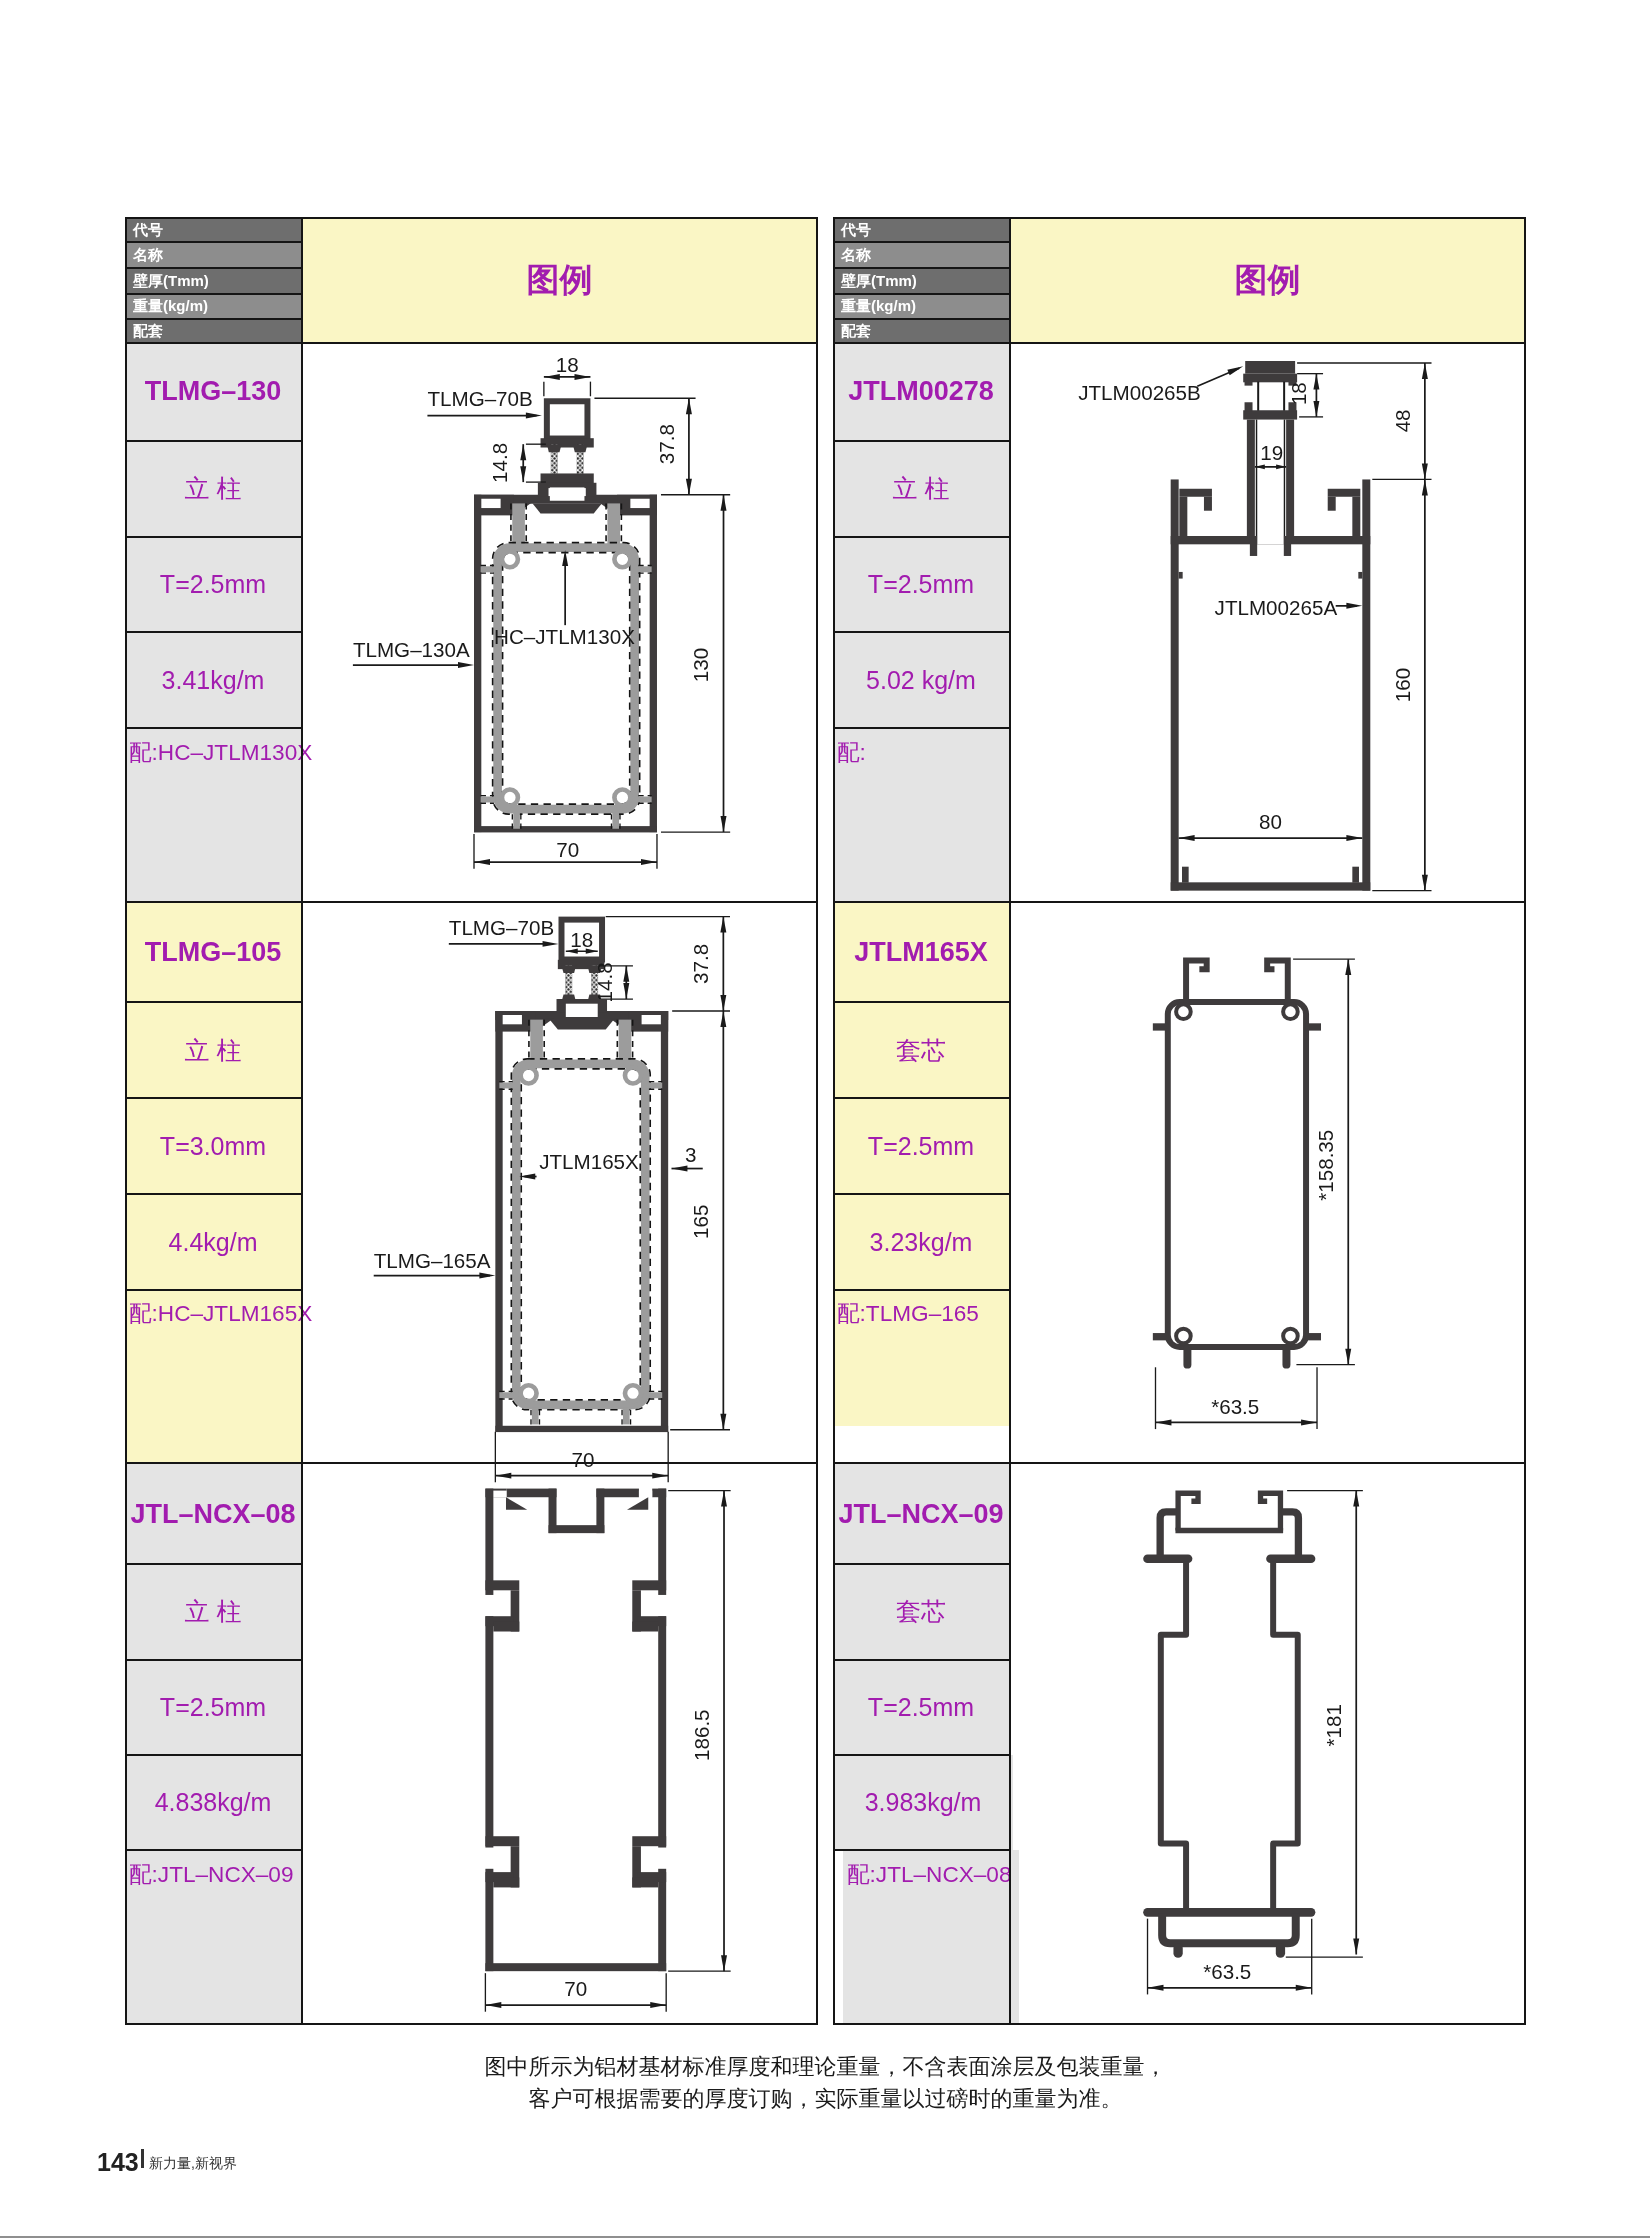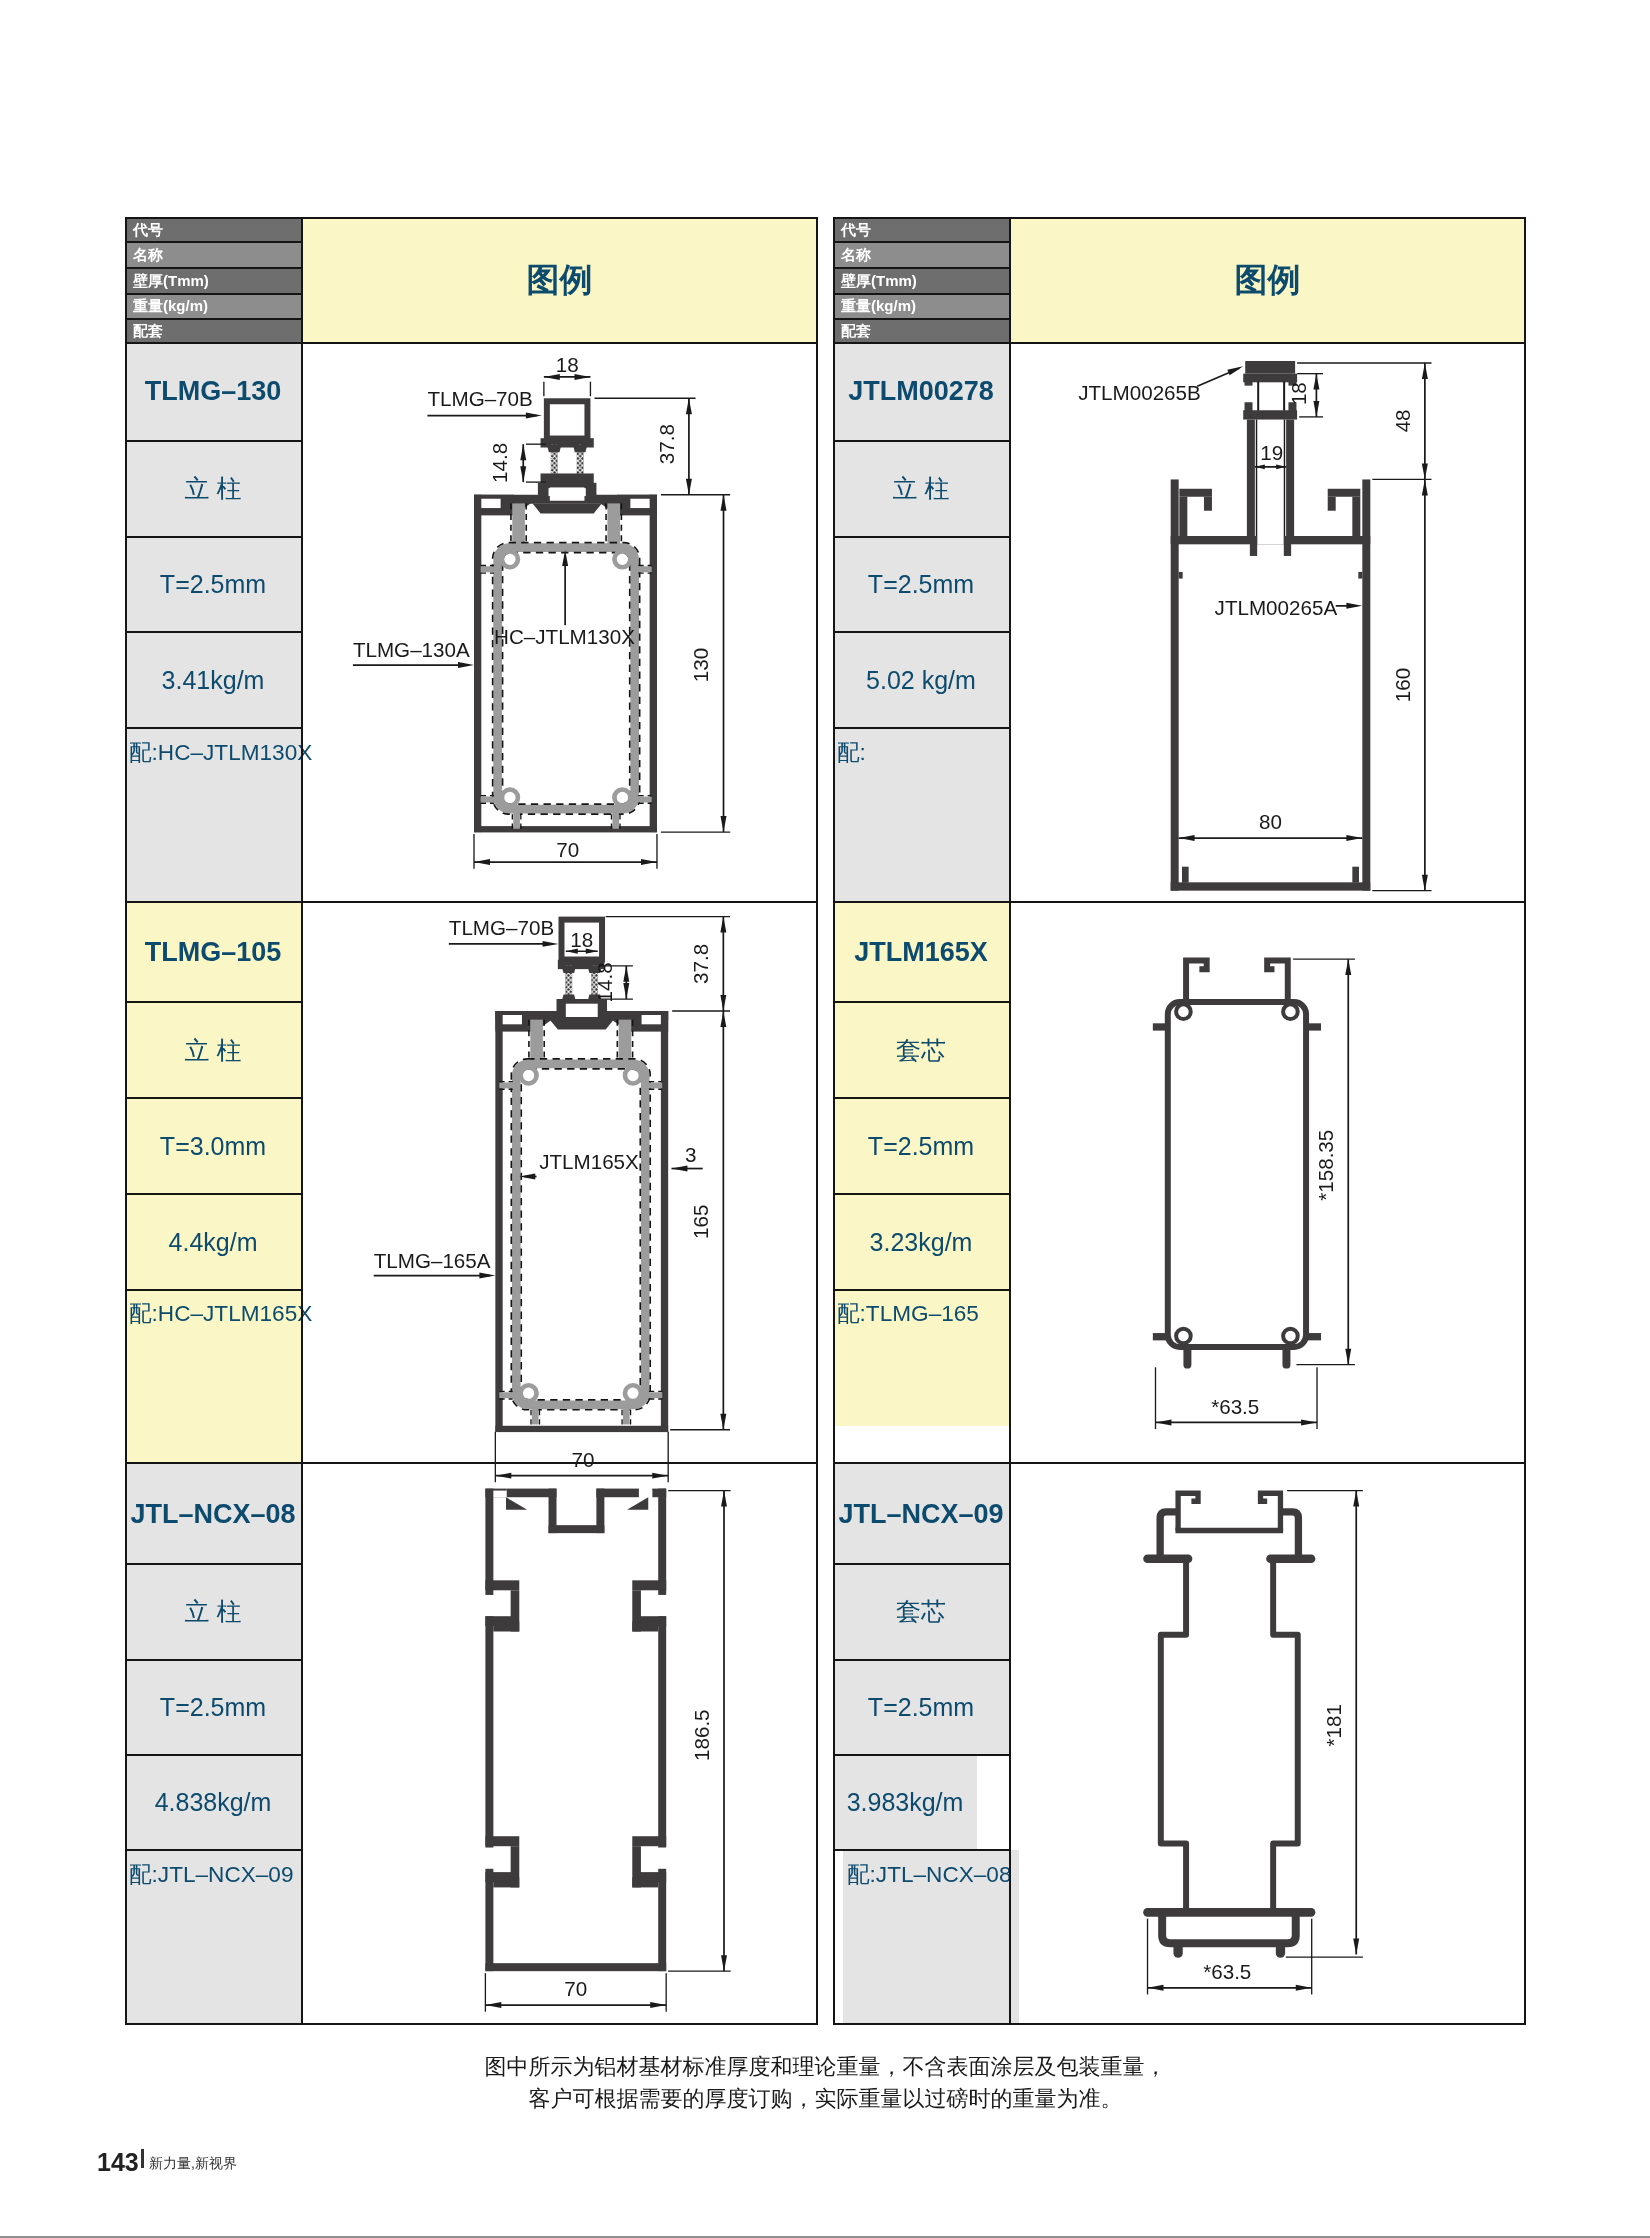--- a/index.html
+++ b/index.html
@@ -1,20 +1,20 @@
 <!DOCTYPE html>
 <html style="font-size:10.6px"><head>
 <meta charset="utf-8">
 <style>
 html,body{margin:0;padding:0;}
 body{width:1651px;height:2239px;position:relative;background:#ffffff;font-family:"Liberation Sans",sans-serif;overflow:hidden;}
 .abs{position:absolute;}
 .cell{position:absolute;box-sizing:border-box;}
 .hdr{color:#fff;font-weight:bold;font-size:15px;display:flex;align-items:center;padding-left:8px;}
-.lbl{display:flex;align-items:center;justify-content:center;text-align:center;color:#0c4a6e;}
+.lbl{display:flex;align-items:center;justify-content:center;text-align:center;color:#a21caf;}
 .code{font-weight:bold;font-size:27px;}
 .nm{font-size:25px;}
 .pei{font-size:22.6px;justify-content:flex-start;align-items:flex-start;padding:9.3px 0 0 4px;white-space:nowrap;}
 .gl{position:absolute;background:#151515;}
 svg{overflow:visible;}
 svg text{font-family:"Liberation Sans",sans-serif;fill:#1a1a1a;}
 </style>
 </head>
 <body>
 
@@ -97,21 +97,21 @@
 <div class="cell lbl nm" style="left:833px;top:1194px;width:176px;height:96px;background:#faf6c5;">3.23kg/m</div>
 
 <div class="cell lbl pei" style="left:833px;top:1289px;width:176px;height:137px;background:#faf6c5;">配:TLMG–165</div>
 
 <div class="cell lbl code" style="left:833px;top:1464px;width:176px;height:100px;background:#e4e4e4;">JTL–NCX–09</div>
 
 <div class="cell lbl nm" style="left:833px;top:1563px;width:176px;height:96px;background:#e4e4e4;">套芯</div>
 
 <div class="cell lbl nm" style="left:833px;top:1659px;width:176px;height:96px;background:#e4e4e4;">T=2.5mm</div>
 
-<div class="cell lbl nm" style="left:833px;top:1755px;width:144px;height:95px;background:#e4e4e4;">3.983kg/m</div>
+<div class="cell lbl nm" style="left:833px;top:1755px;width:180px;height:95px;background:#e4e4e4;">3.983kg/m</div>
 
 <div class="cell lbl pei" style="left:833px;top:1850px;width:176px;height:175px;background:#e4e4e4;margin-left:10px;">配:JTL–NCX–08</div>
 
 <div class="gl" style="left:125px;top:217px;width:693px;height:2px;"></div>
 <div class="gl" style="left:125px;top:2023px;width:693px;height:2px;"></div>
 <div class="gl" style="left:125px;top:217px;width:2px;height:1808px;"></div>
 <div class="gl" style="left:816px;top:217px;width:2px;height:1808px;"></div>
 
 <div class="gl" style="left:301px;top:217px;width:2px;height:1808px;"></div>
 

